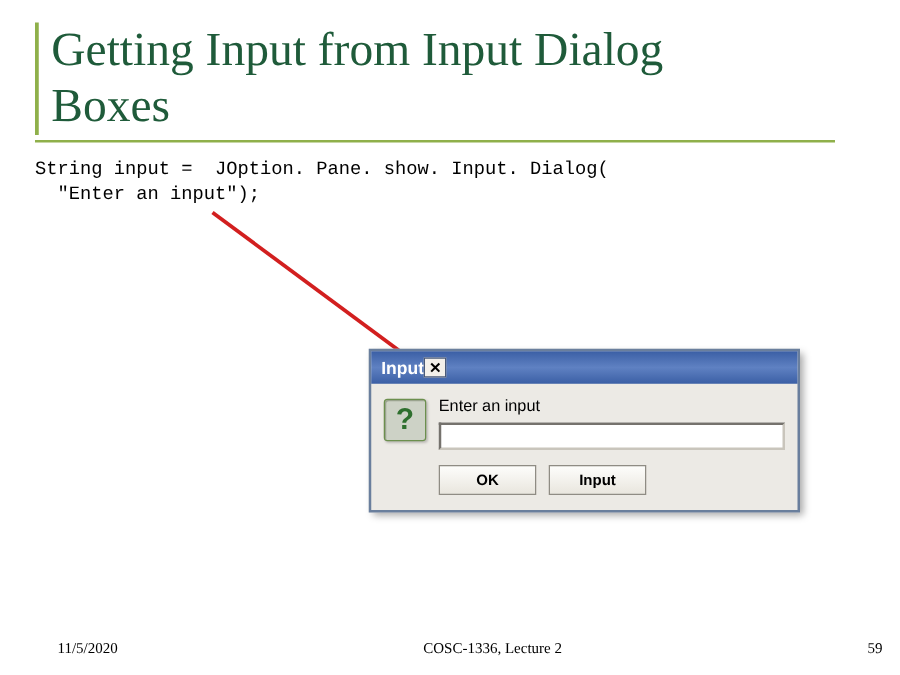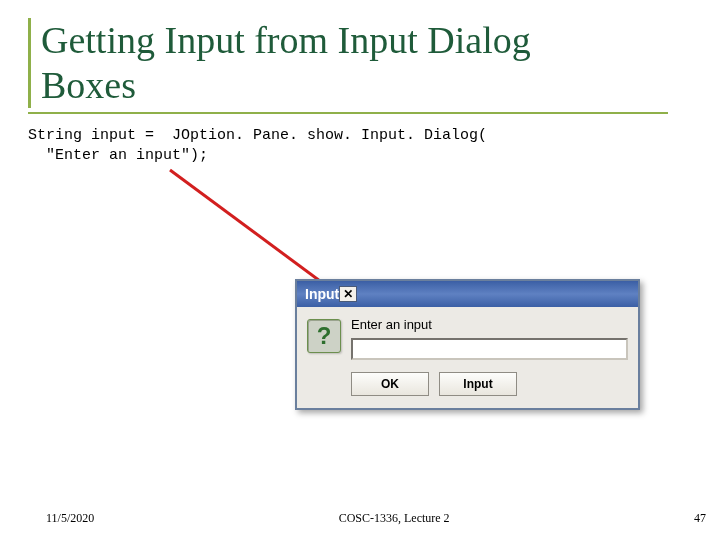--- a/index.html
+++ b/index.html
@@ -194,16 +194,16 @@
           <button class="dlg-btn">OK</button>
           <button class="dlg-btn">Input</button>
         </div>
       </div>
     </div>
   </div>
 
   <div class="footer">
     <span>11/5/2020</span>
     <span class="center">COSC-1336, Lecture 2</span>
-    <span>47</span>
+    <span>59</span>
   </div>
 
 </div>
 
 </body></html>

